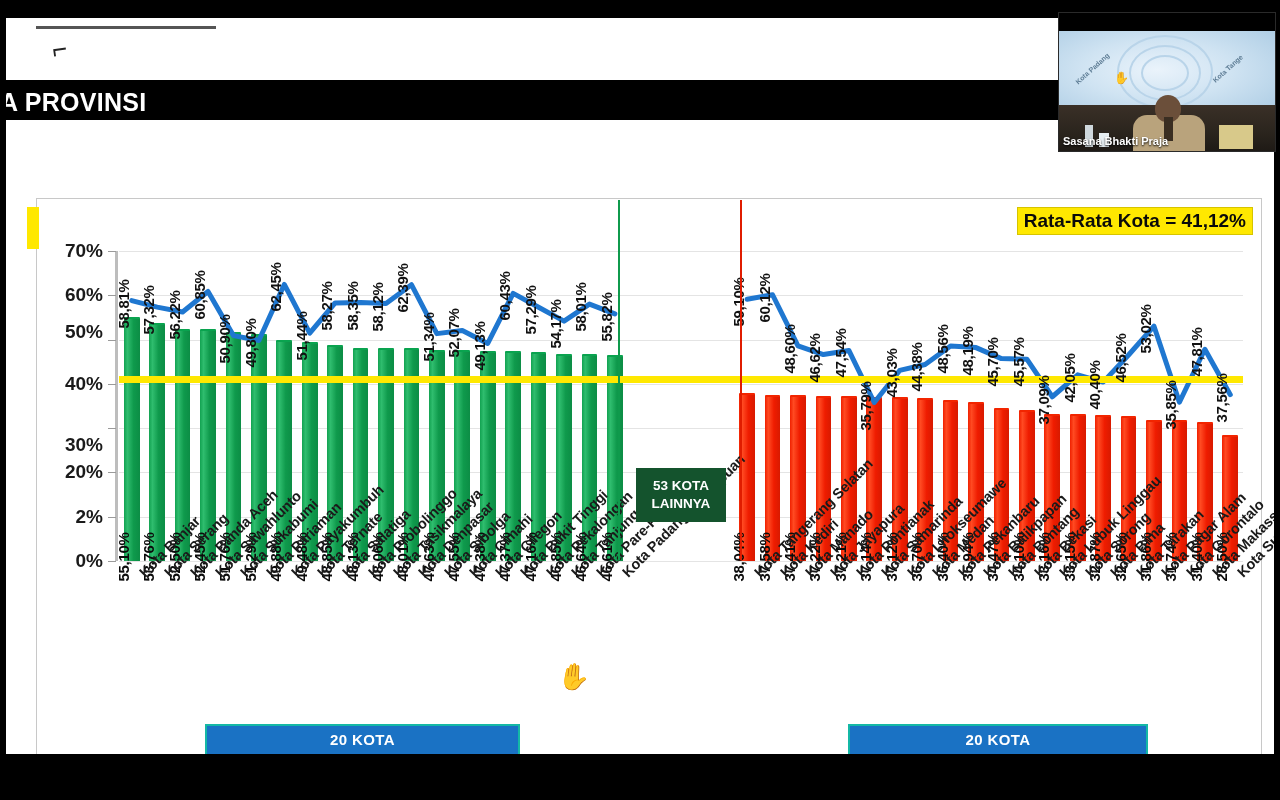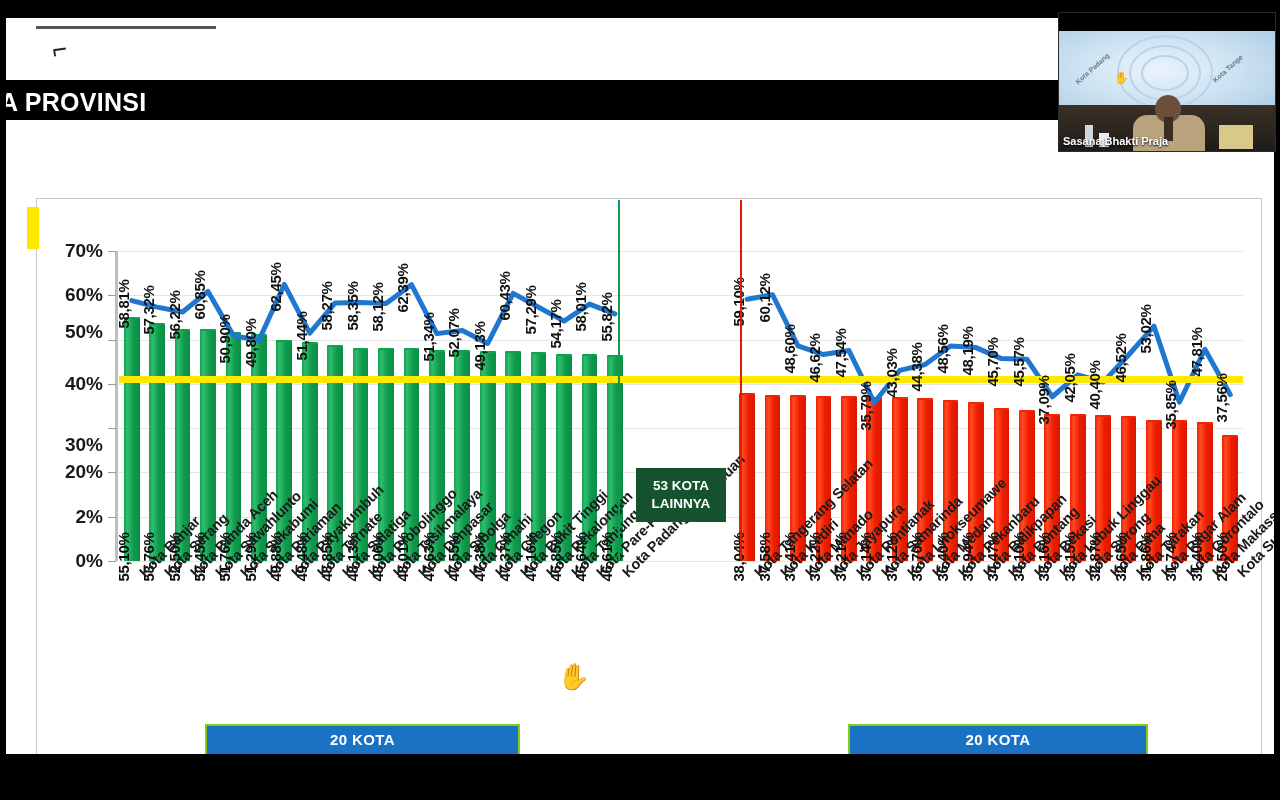--- a/index.html
+++ b/index.html
@@ -204,21 +204,21 @@
     padding: 2px 6px;
     font-size: 19px; font-weight: bold; color: #0a0a0a;
     border: 1px solid #d6c400;
     z-index: 16;
   }
 
   
   .banner {
     position: absolute;
     background: #1a72c4;
-    border: 2px solid #84cc16;
+    border: 2px solid #14b8a6;
     color: #fff;
     text-align: center;
     z-index: 30;
     padding-top: 5px;
   }
   .banner .b1 { font-size: 15px; font-weight: bold; letter-spacing:.4px; }
   .banner .b2 { font-size: 15px; font-weight: bold; letter-spacing:.2px; margin-top: 3px;}
   #banner-left  { left: 205px; top: 724px; width: 315px; height: 48px; }
   #banner-right { left: 848px; top: 724px; width: 300px; height: 48px; }
 
@@ -297,20 +297,21 @@
 
   <div id="top-black-strip"></div>
 
   <div id="header-band">
     <div id="header-left-title">A PROVINSI</div>
   </div>
 
 
   <div id="chart-panel">
     <div id="yellow-left-tab"></div>
+    <div id="avg-badge">Rata-Rata Kota = 41,12%</div>
     <div id="plot">
       <div id="plot-axis-line"></div>
       <div id="grid-layer">
           <div class="gridline" style="top: 310px;"></div>
           <div class="ytick-mark" style="top: 310px;"></div>
           <div class="gridline" style="top: 265.714px;"></div>
           <div class="ytick-mark" style="top: 265.714px;"></div>
           <div class="gridline" style="top: 221.429px;"></div>
           <div class="ytick-mark" style="top: 221.429px;"></div>
           <div class="gridline" style="top: 177.143px;"></div>

